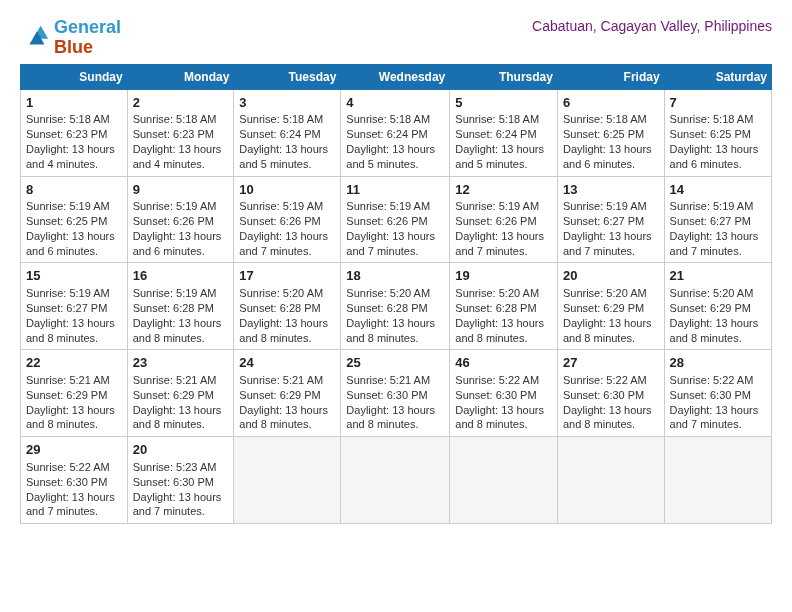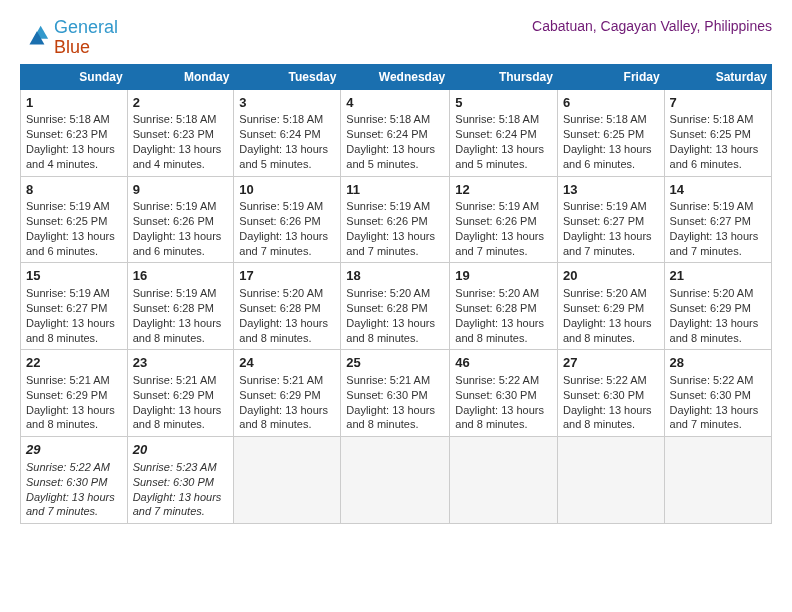--- a/index.html
+++ b/index.html
@@ -21,21 +21,21 @@
       justify-content: space-between;
       align-items: flex-start;
       margin-bottom: 6px;
     }
     .logo {
       display: flex;
       align-items: center;
     }
     .logo-text {
       font-size: 18px;
-      font-weight: normal;
+      font-weight: bold;
       color: #1a3a5c;
       line-height: 1.1;
     }
     .logo-text span {
       color: #3399cc;
     }
     .logo-icon {
       width: 28px;
       height: 28px;
       margin-left: 2px;
@@ -86,21 +86,20 @@
       display: block;
       margin-bottom: 1px;
     }
     .day-detail {
       font-size: 11px;
       color: #333;
       line-height: 1.35;
     }
     .last-row td {
       border-bottom: 1px solid #ccc;
-      font-style: italic;
     }
   </style>
 </head>
 <body>
 
 <div class="page">
   <div class="header-area">
     <div class="logo">
       <div>
         <svg class="logo-icon" viewBox="0 0 30 30">

